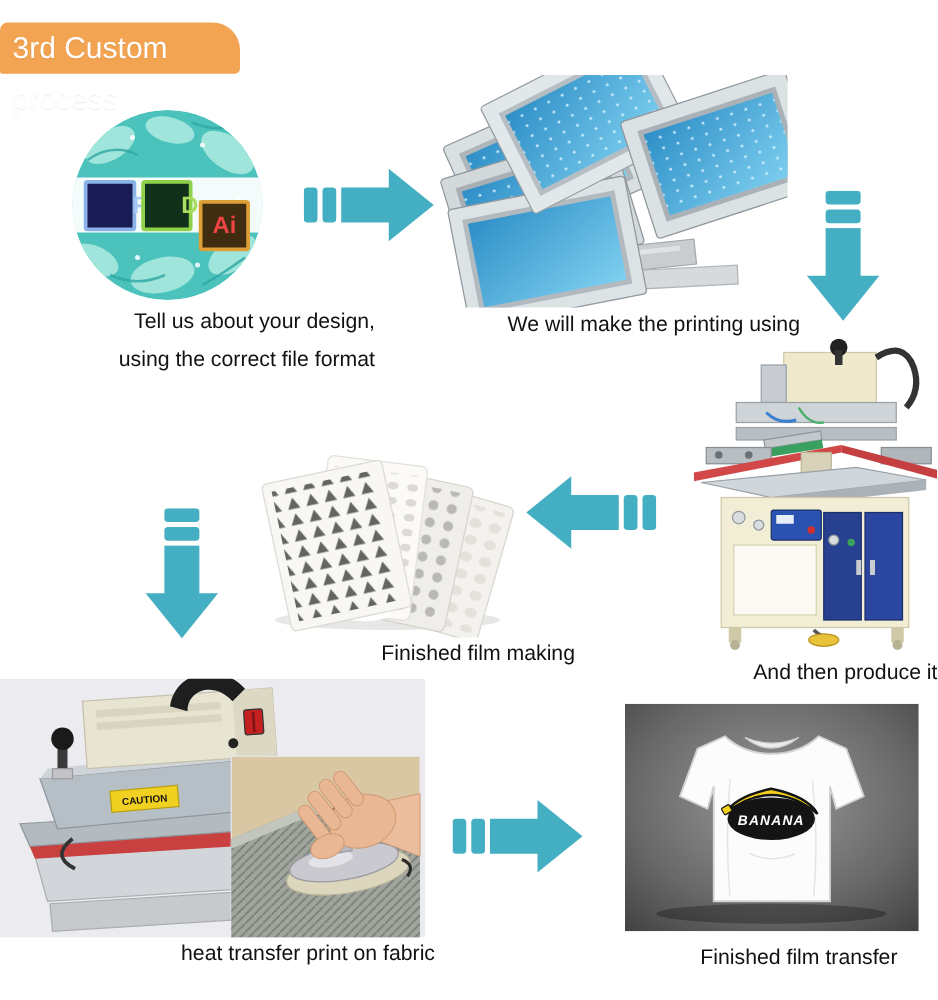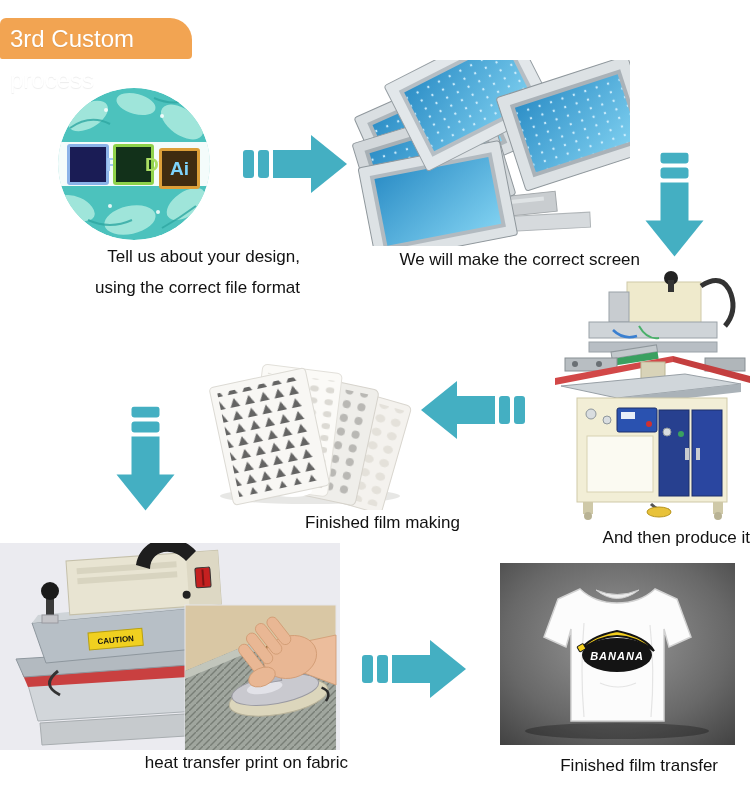--- a/index.html
+++ b/index.html
@@ -28,21 +28,21 @@
   #arrow-3{left:420px;top:379px;transform:rotate(180deg);}
   #arrow-4{left:93px;top:428px;transform:rotate(90deg);}
   #arrow-5{left:362px;top:638px;}
 
   
   #design-circle{position:absolute;left:58px;top:88px;width:152px;height:152px;}
   .app-icon{position:absolute;width:41px;height:41px;box-sizing:border-box;border:3px solid;
     font-weight:bold;font-size:19px;text-align:center;line-height:35px;border-radius:3px;}
   #icon-ps{left:67px;top:144px;border-color:#8bb3e8;background:#1a1c55;color:#a4c8f2;padding-left:36px;}
   #icon-dw{left:113px;top:144px;border-color:#8fd24a;background:#12311a;color:#aade63;padding-left:29px;}
-  #icon-ai{left:159px;top:148px;border-color:#dd9f38;background:#402c10;color:#7dd3fc;}
+  #icon-ai{left:159px;top:160px;border-color:#dd9f38;background:#402c10;color:#ef4444;}
 
   .photo{position:absolute;}
   #photo-screens{left:348px;top:60px;width:282px;height:186px;}
   #photo-machine{left:555px;top:266px;width:195px;height:254px;}
   #photo-film{left:205px;top:350px;width:215px;height:160px;}
   #photo-press{left:0px;top:543px;width:340px;height:207px;}
   #photo-shirt{left:500px;top:563px;width:235px;height:182px;text-align:center;}
 </style>
 </head>
 <body>
@@ -150,21 +150,21 @@
         <rect x="15" y="15" width="112" height="66" fill="url(#meshDots)"></rect>
       </g>
       <g transform="translate(148,38) rotate(-18)">
         <rect width="138" height="98" rx="3" fill="#dce1e4" stroke="#8f979c"></rect>
         <rect x="11" y="11" width="116" height="76" fill="#aab2b8"></rect>
         <rect x="15" y="15" width="108" height="68" fill="url(#meshGrad)"></rect>
         <rect x="15" y="15" width="108" height="68" fill="url(#meshDots)"></rect>
       </g>
     </svg>
   </div>
-  <div class="caption" id="cap-screen">We will make the correct screen</div>
+  <div class="caption" id="cap-screen">We will make the printing using</div>
 
   <div class="arrow" id="arrow-2">
     <svg width="105" height="62" viewBox="0 0 105 62">
       <g fill="#44afc2">
         <rect x="0" y="17" width="11" height="28" rx="3"></rect>
         <rect x="15" y="17" width="11" height="28" rx="3"></rect>
         <rect x="30" y="17" width="40" height="28"></rect>
         <polygon points="68,2 68,60 104,31"></polygon>
       </g>
     </svg>

